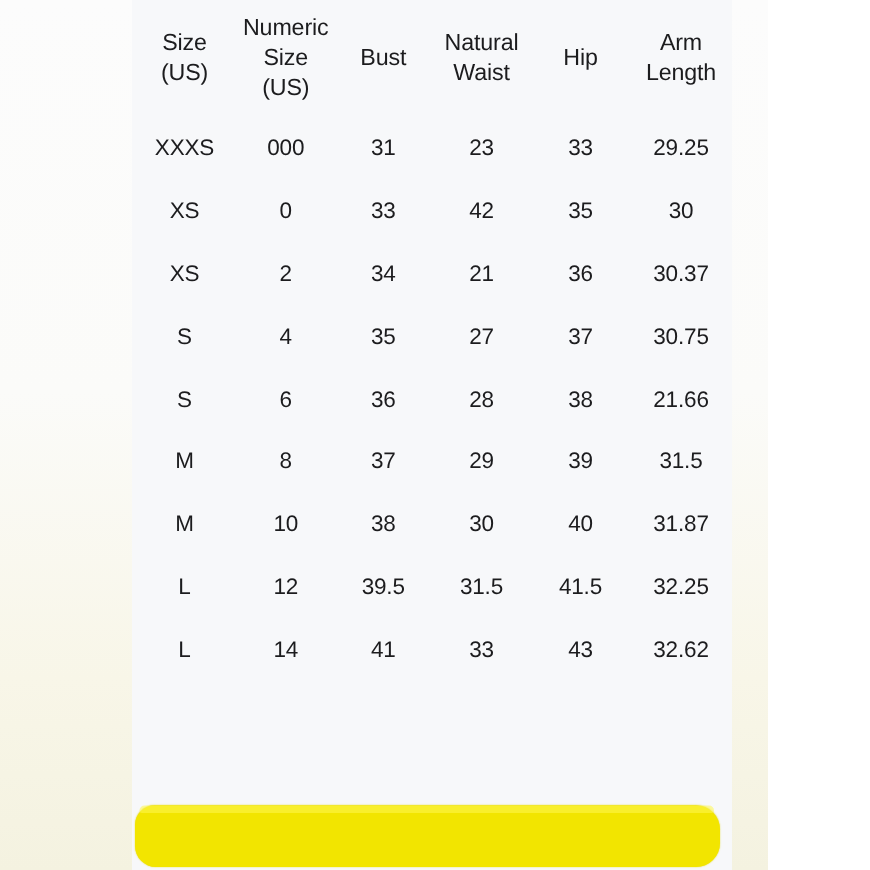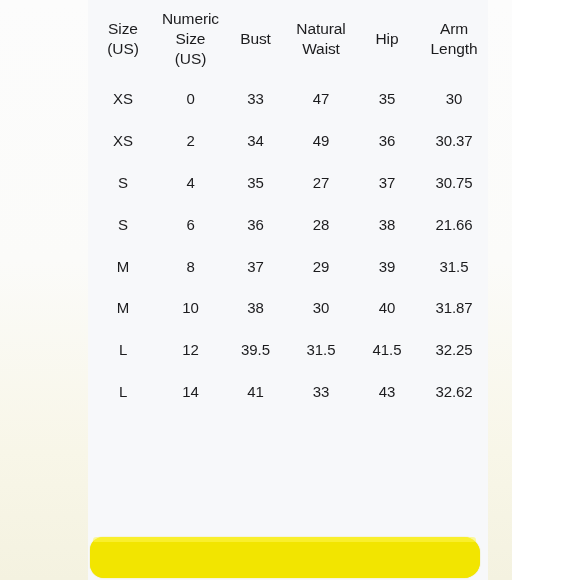--- a/index.html
+++ b/index.html
@@ -148,32 +148,40 @@
               <span class="cell-text">Hip</span>
             </th>
             <th>
               <span class="cell-text">Arm</span>
               <span class="cell-text">Length</span>
             </th>
           </tr>
       </thead>
       <tbody>
           <tr>
+            <td>XXXS</td>
+            <td>000</td>
+            <td>31</td>
+            <td>23</td>
+            <td>33</td>
+            <td>29.25</td>
+          </tr>
+          <tr>
             <td>XS</td>
             <td>0</td>
             <td>33</td>
-            <td>47</td>
+            <td>42</td>
             <td>35</td>
             <td>30</td>
           </tr>
           <tr>
             <td>XS</td>
             <td>2</td>
             <td>34</td>
-            <td>49</td>
+            <td>21</td>
             <td>36</td>
             <td>30.37</td>
           </tr>
           <tr>
             <td>S</td>
             <td>4</td>
             <td>35</td>
             <td>27</td>
             <td>37</td>
             <td>30.75</td>

